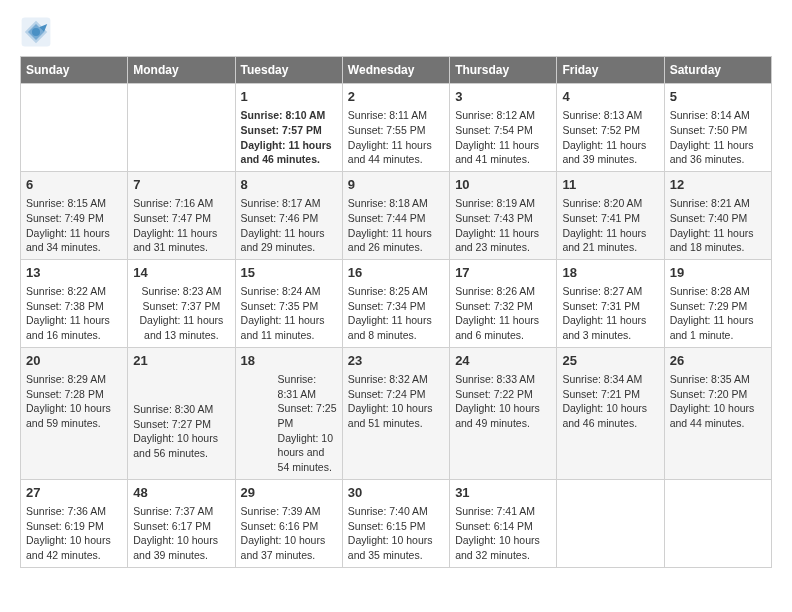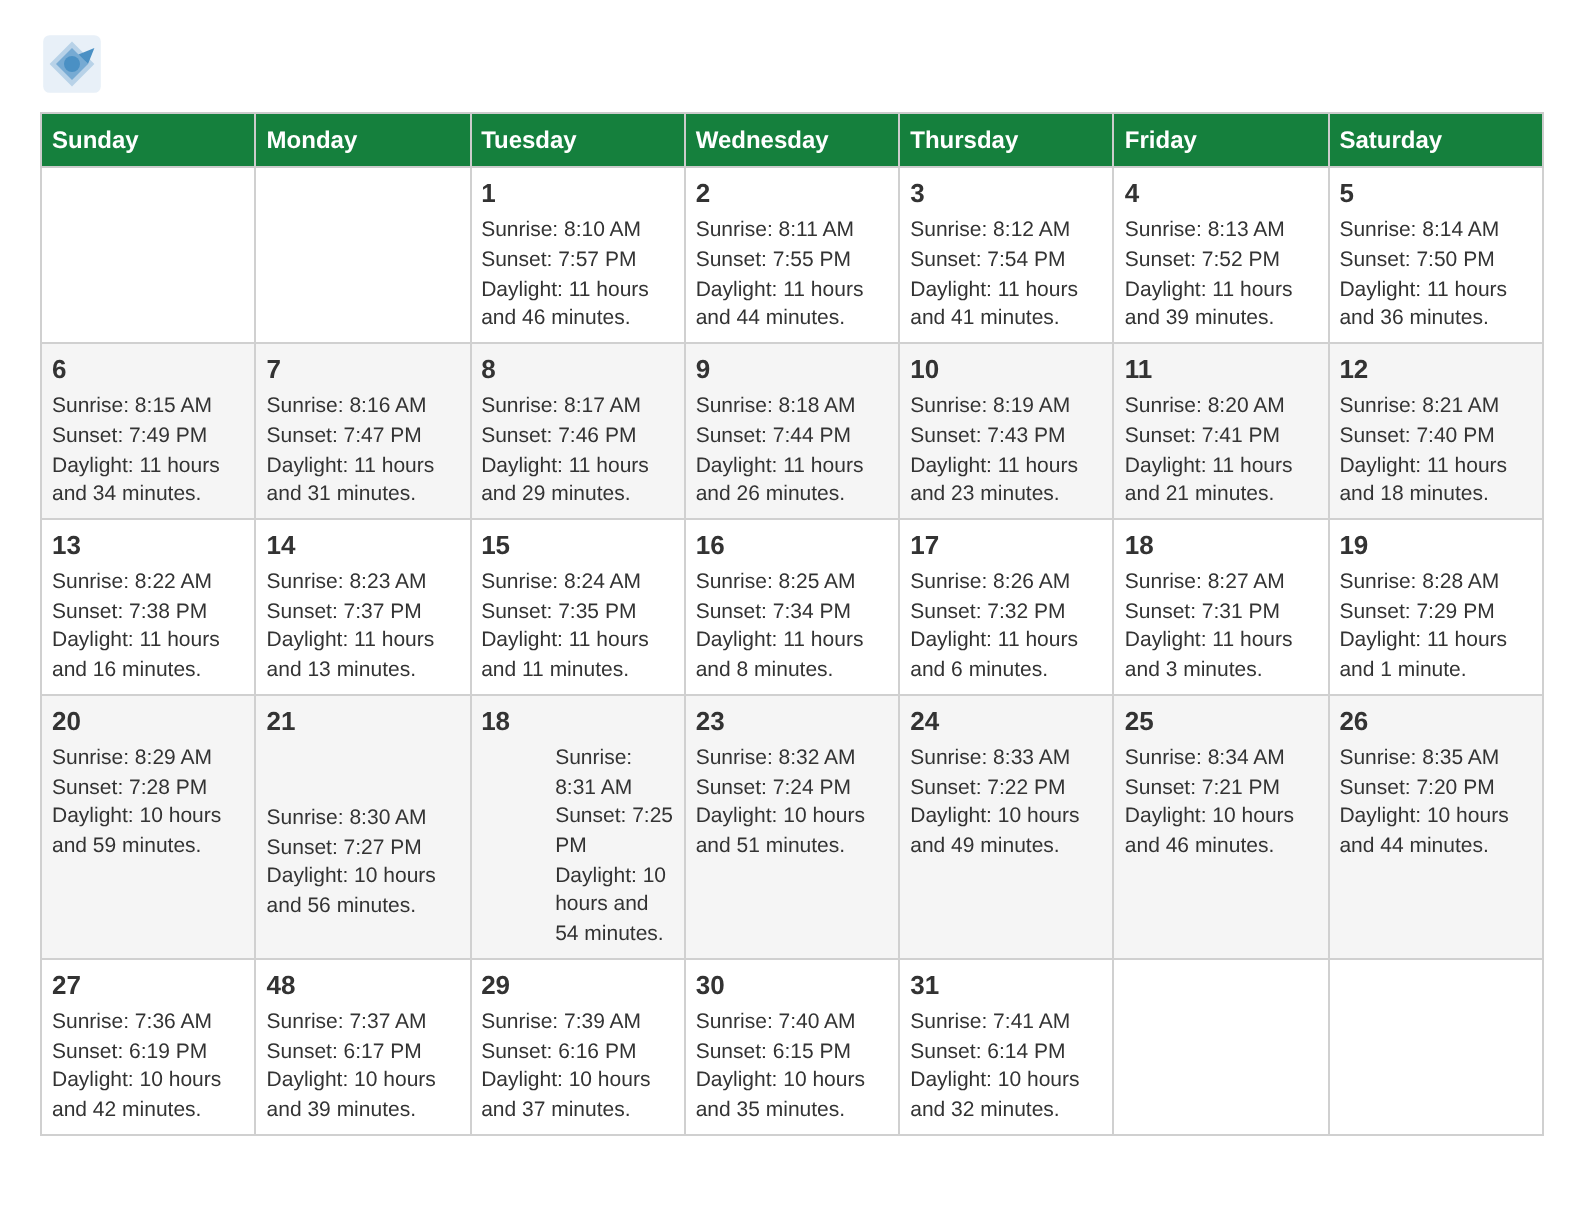--- a/index.html
+++ b/index.html
@@ -49,21 +49,21 @@
     .location {
       font-size: 15px;
       color: #555;
     }
     table {
       width: 100%;
       border-collapse: collapse;
       font-size: 11px;
     }
     thead tr th {
-      background-color: #15803d;
+      background-color: #737373;
       color: #fff;
       padding: 6px 5px;
       text-align: left;
       font-size: 12px;
       font-weight: bold;
       border: 1px solid #ccc;
     }
     tbody tr td {
       border: 1px solid #d0d0d0;
       vertical-align: top;
@@ -129,21 +129,21 @@
           <th>Friday</th>
           <th>Saturday</th>
         </tr>
     </thead>
     <tbody id="calendar-body">
     <tr>
           <td class="empty"></td>
           <td class="empty"></td>
           <td>
             <span class="day-num">1</span>
-            <div class="cell-content" style="white-space: pre-line;">Sunrise: 8:10 AM
+            <div class="cell-content" style="white-space: pre-line; font-weight: bold;">Sunrise: 8:10 AM
 Sunset: 7:57 PM
 Daylight: 11 hours and 46 minutes.</div>
           </td>
           <td>
             <span class="day-num">2</span>
             <div class="cell-content" style="white-space: pre-line;">Sunrise: 8:11 AM
 Sunset: 7:55 PM
 Daylight: 11 hours and 44 minutes.</div>
           </td>
           <td>
@@ -167,21 +167,21 @@
         </tr>
         <tr>
           <td>
             <span class="day-num">6</span>
             <div class="cell-content" style="white-space: pre-line;">Sunrise: 8:15 AM
 Sunset: 7:49 PM
 Daylight: 11 hours and 34 minutes.</div>
           </td>
           <td>
             <span class="day-num">7</span>
-            <div class="cell-content" style="white-space: pre-line;">Sunrise: 8:16 AM
+            <div class="cell-content" style="white-space: pre-line;">Sunrise: 7:16 AM
 Sunset: 7:47 PM
 Daylight: 11 hours and 31 minutes.</div>
           </td>
           <td>
             <span class="day-num">8</span>
             <div class="cell-content" style="white-space: pre-line;">Sunrise: 8:17 AM
 Sunset: 7:46 PM
 Daylight: 11 hours and 29 minutes.</div>
           </td>
           <td>
@@ -211,21 +211,21 @@
         </tr>
         <tr>
           <td>
             <span class="day-num">13</span>
             <div class="cell-content" style="white-space: pre-line;">Sunrise: 8:22 AM
 Sunset: 7:38 PM
 Daylight: 11 hours and 16 minutes.</div>
           </td>
           <td>
             <span class="day-num">14</span>
-            <div class="cell-content" style="white-space: pre-line;">Sunrise: 8:23 AM
+            <div class="cell-content" style="white-space: pre-line; text-align: center;">Sunrise: 8:23 AM
 Sunset: 7:37 PM
 Daylight: 11 hours and 13 minutes.</div>
           </td>
           <td>
             <span class="day-num">15</span>
             <div class="cell-content" style="white-space: pre-line;">Sunrise: 8:24 AM
 Sunset: 7:35 PM
 Daylight: 11 hours and 11 minutes.</div>
           </td>
           <td>

